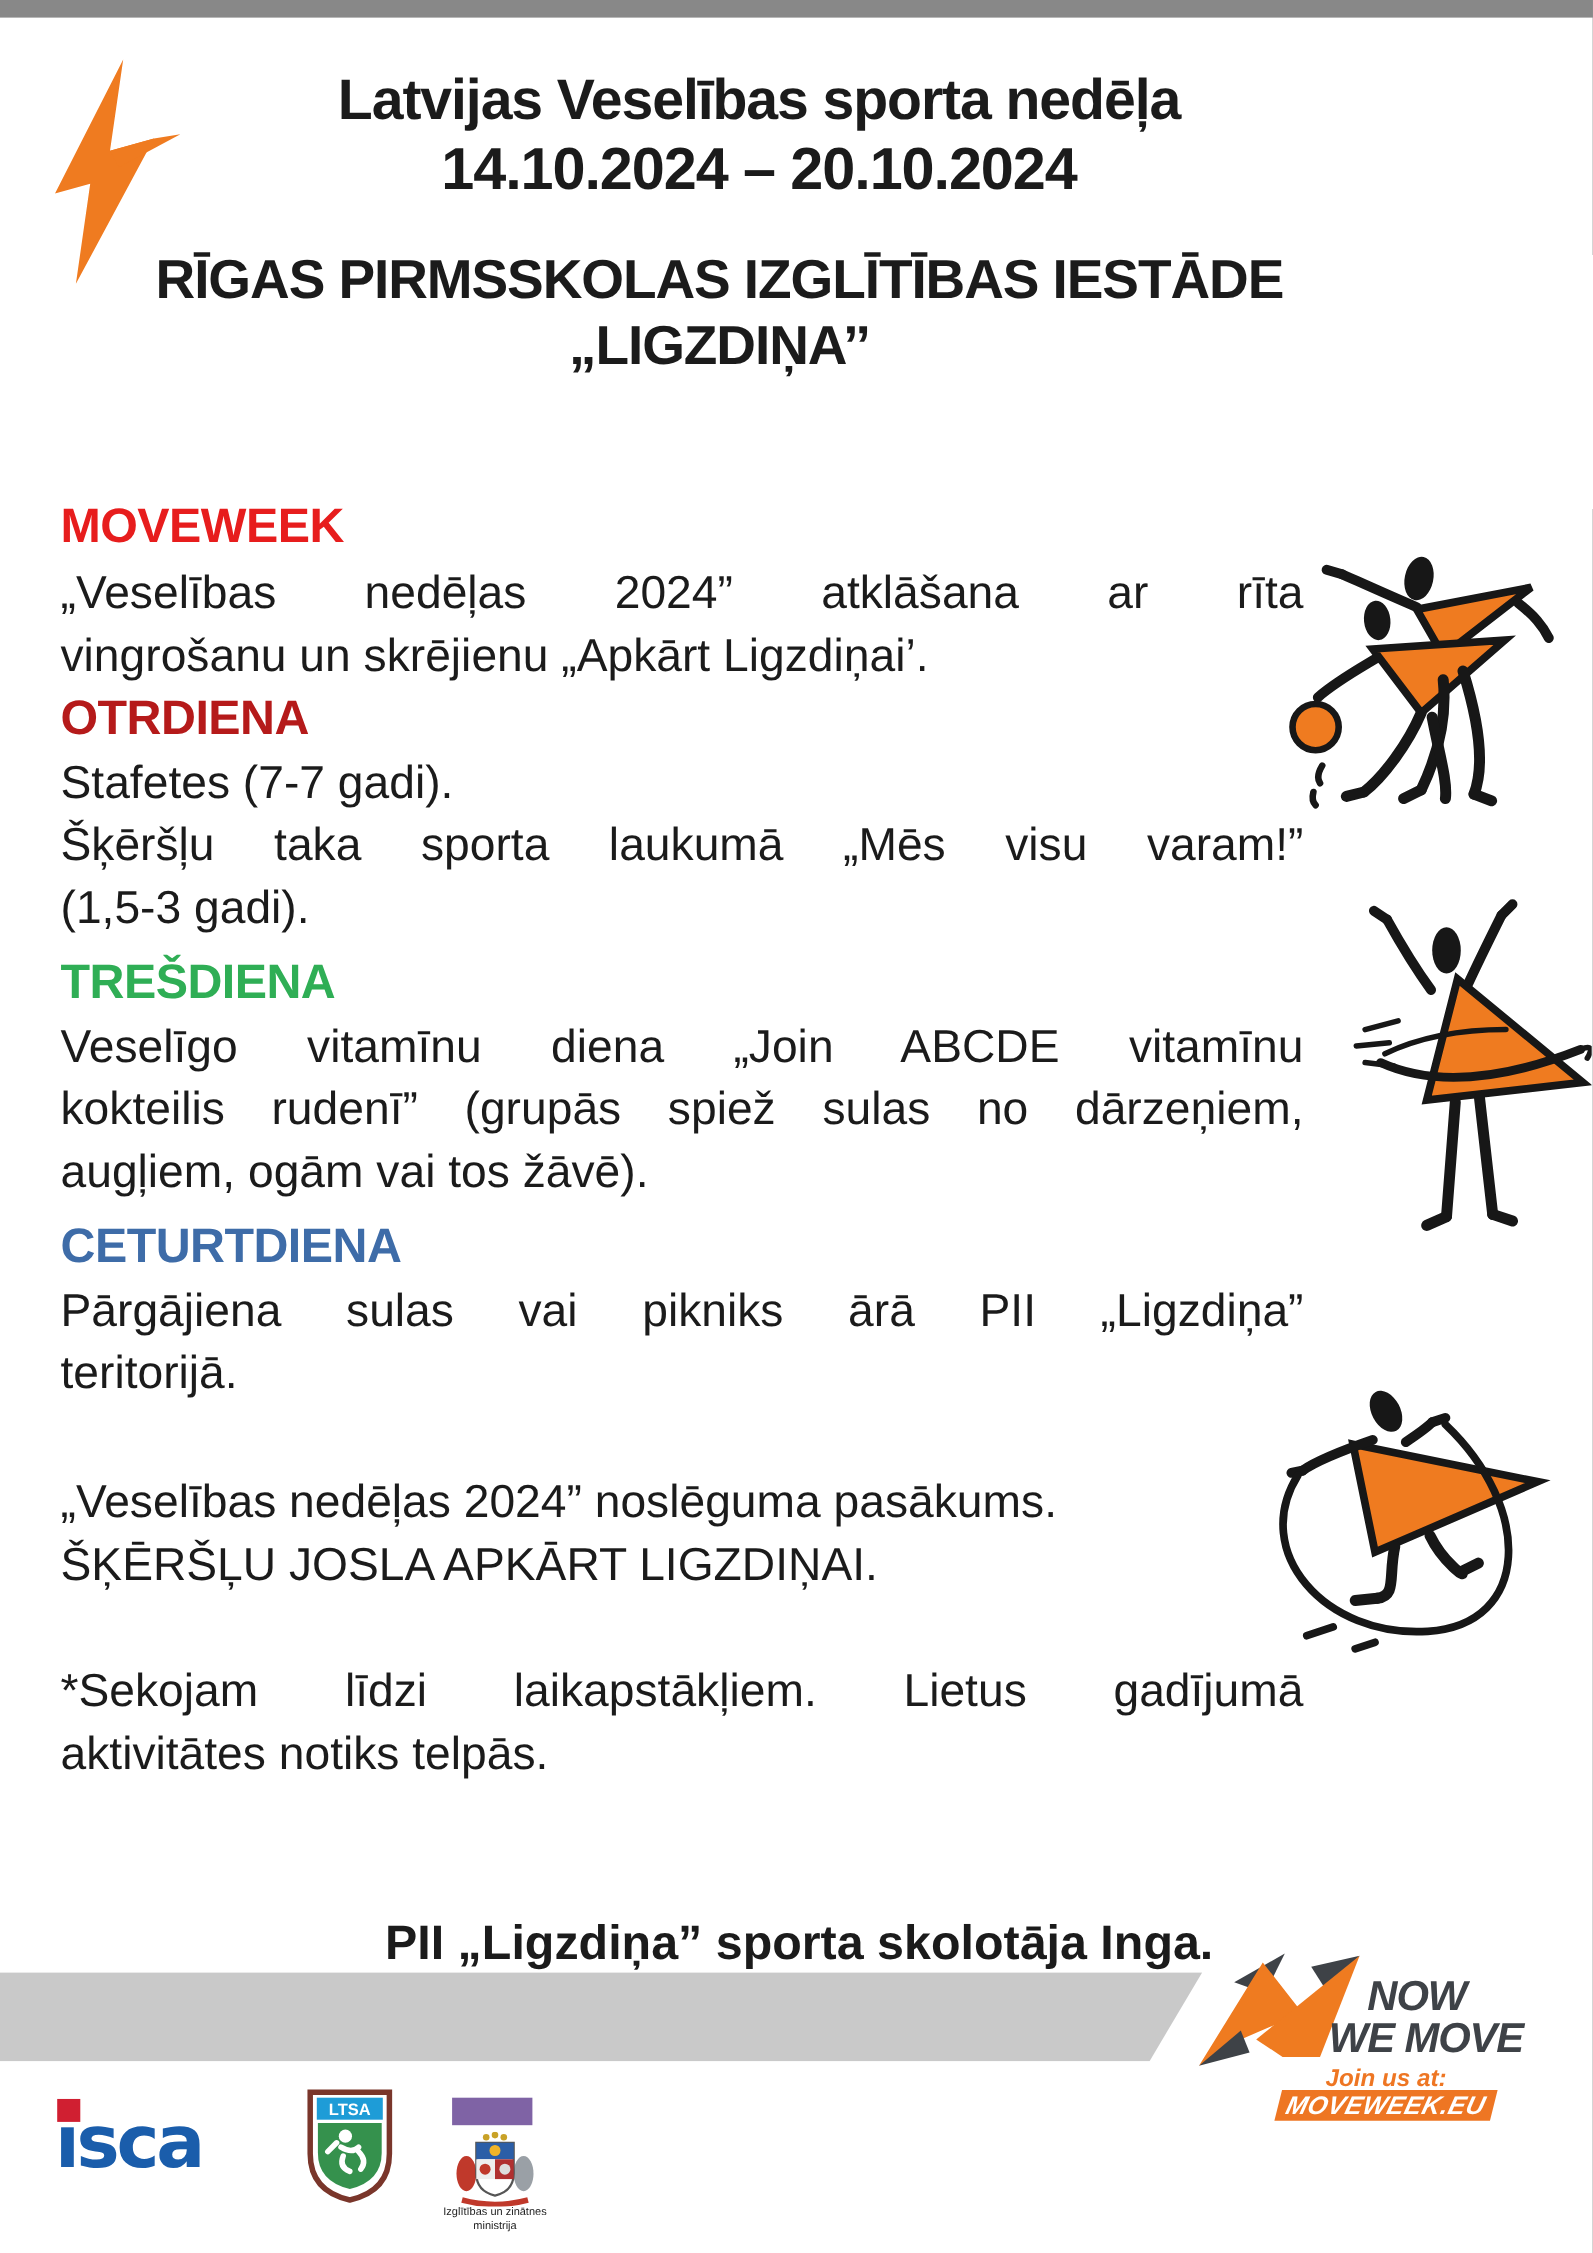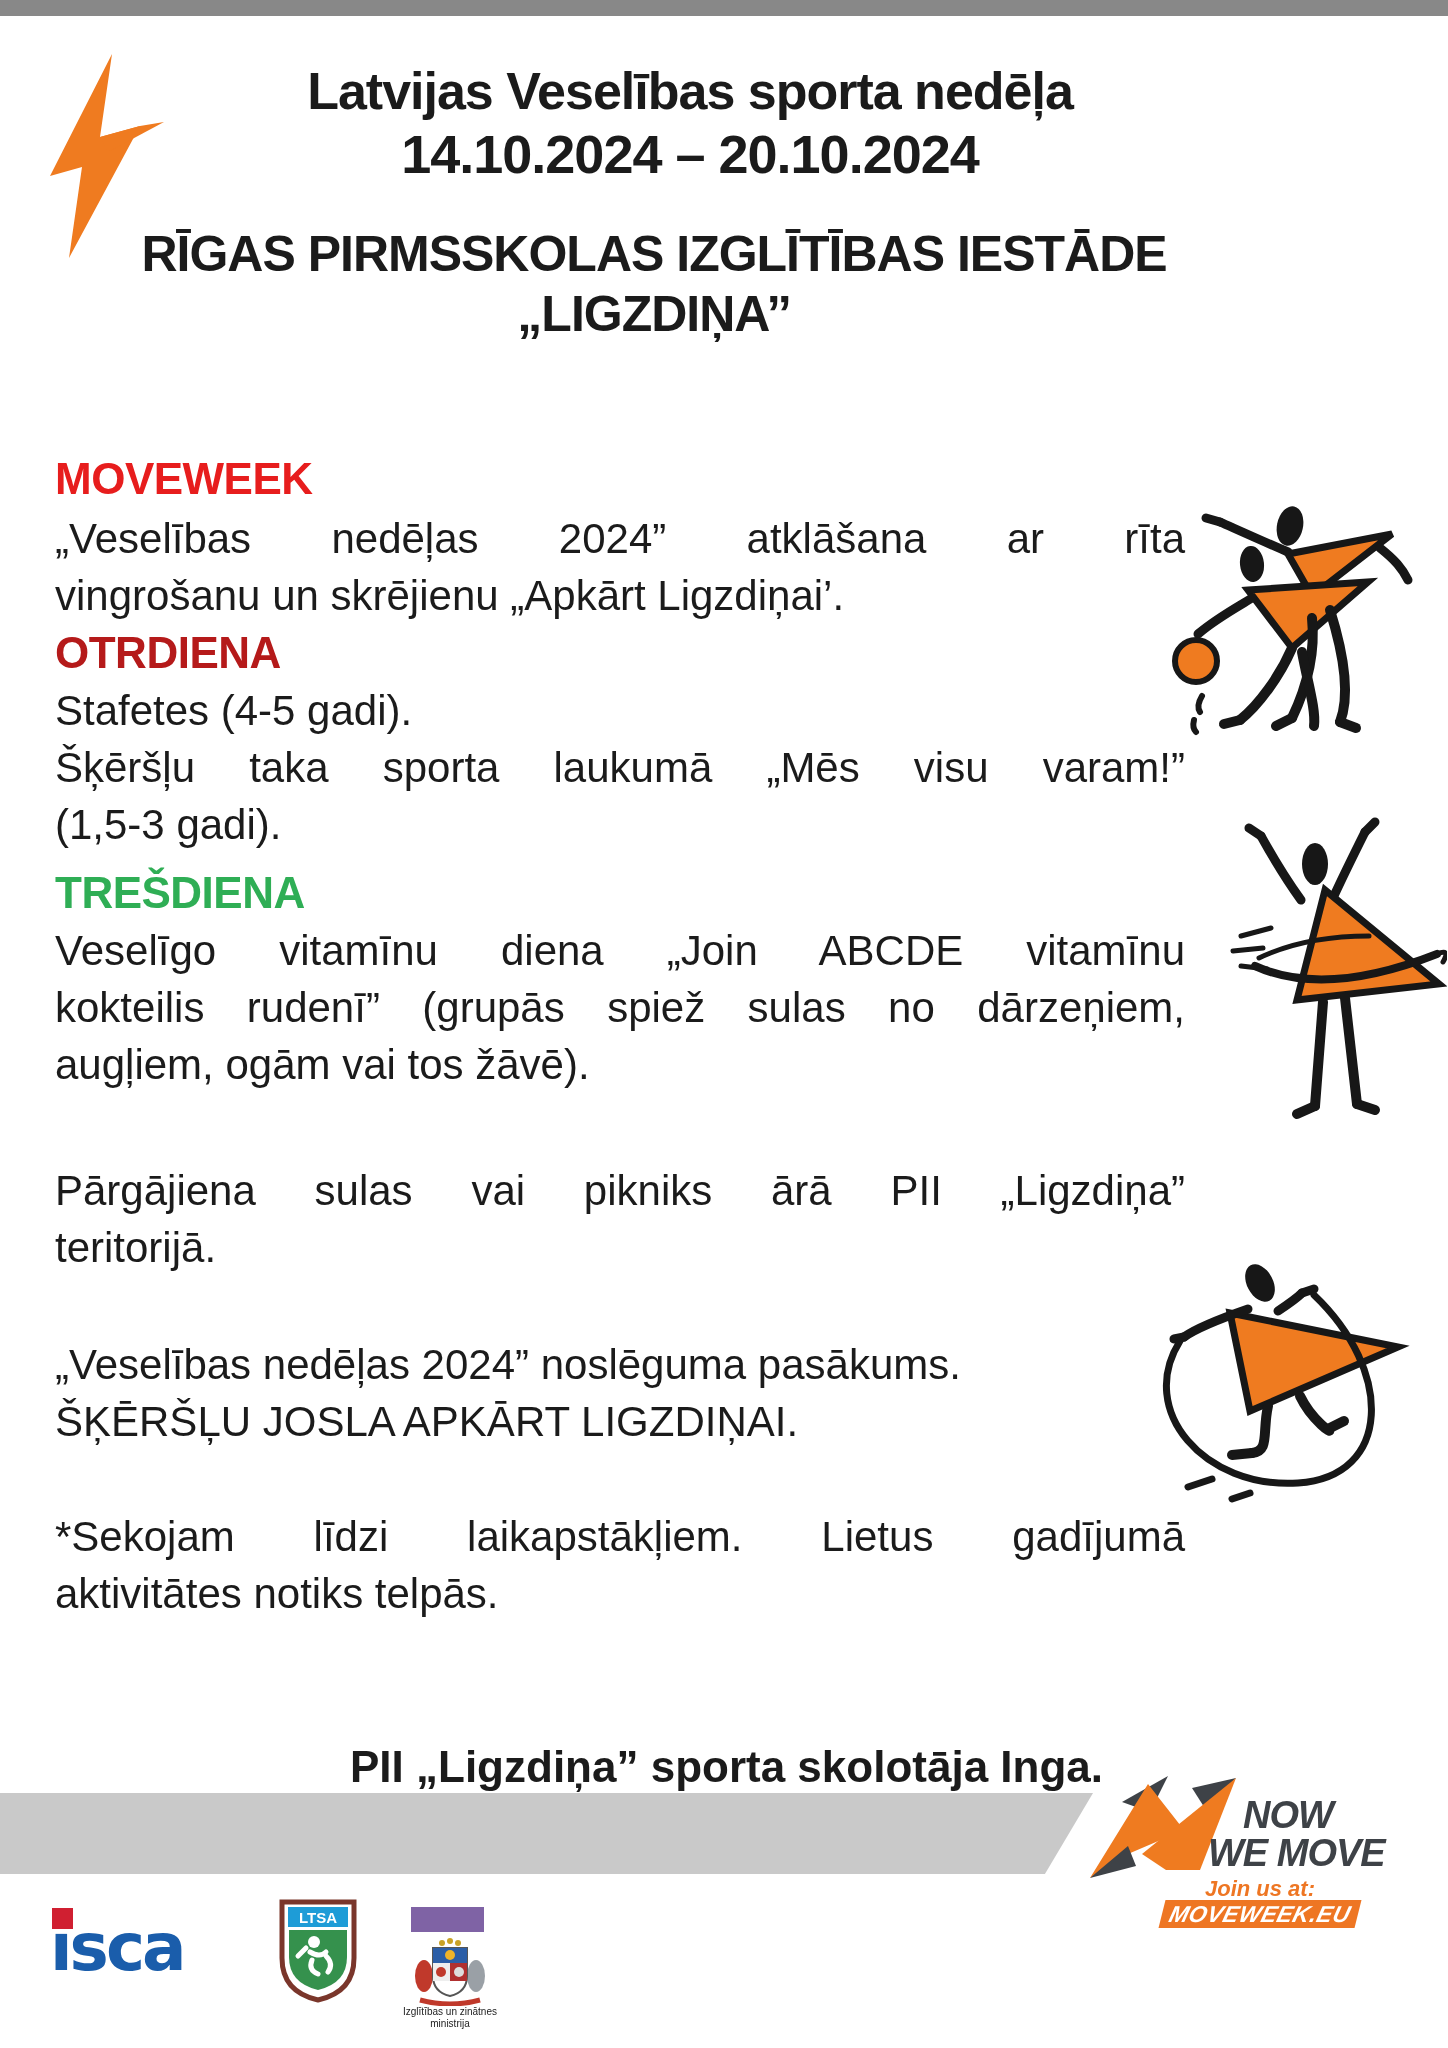--- a/index.html
+++ b/index.html
@@ -73,32 +73,33 @@
   </div>
 
   <div class="day-label lab0" style="top:438px">MOVEWEEK</div>
   <div class="para" style="top:494px">
     <div class="line j">„Veselības nedēļas 2024” atklāšana ar rīta</div>
     <div class="line">vingrošanu un skrējienu „Apkārt Ligzdiņai’.</div>
   </div>
 
   <div class="day-label lab1" style="top:612px">OTRDIENA</div>
   <div class="para" style="top:666px">
-    <div class="line">Stafetes (4-5 gadi).</div>
+    <div class="line">Stafetes (7-7 gadi).</div>
     <div class="line j">Šķēršļu taka sporta laukumā „Mēs visu varam!”</div>
     <div class="line">(1,5-3 gadi).</div>
   </div>
 
   <div class="day-label lab2" style="top:852px">TREŠDIENA</div>
   <div class="para" style="top:906px">
     <div class="line j">Veselīgo vitamīnu diena „Join ABCDE vitamīnu</div>
     <div class="line j">kokteilis rudenī” (grupās spiež sulas no dārzeņiem,</div>
     <div class="line">augļiem, ogām vai tos žāvē).</div>
   </div>
 
+  <div class="day-label lab3" style="top:1092px">CETURTDIENA</div>
   <div class="para" style="top:1146px">
     <div class="line j">Pārgājiena sulas vai pikniks ārā PII „Ligzdiņa”</div>
     <div class="line">teritorijā.</div>
   </div>
 
   <div class="para" style="top:1320px">
     <div class="line">„Veselības nedēļas 2024” noslēguma pasākums.</div>
     <div class="line caps">ŠĶĒRŠĻU JOSLA APKĀRT LIGZDIŅAI.</div>
   </div>
 

